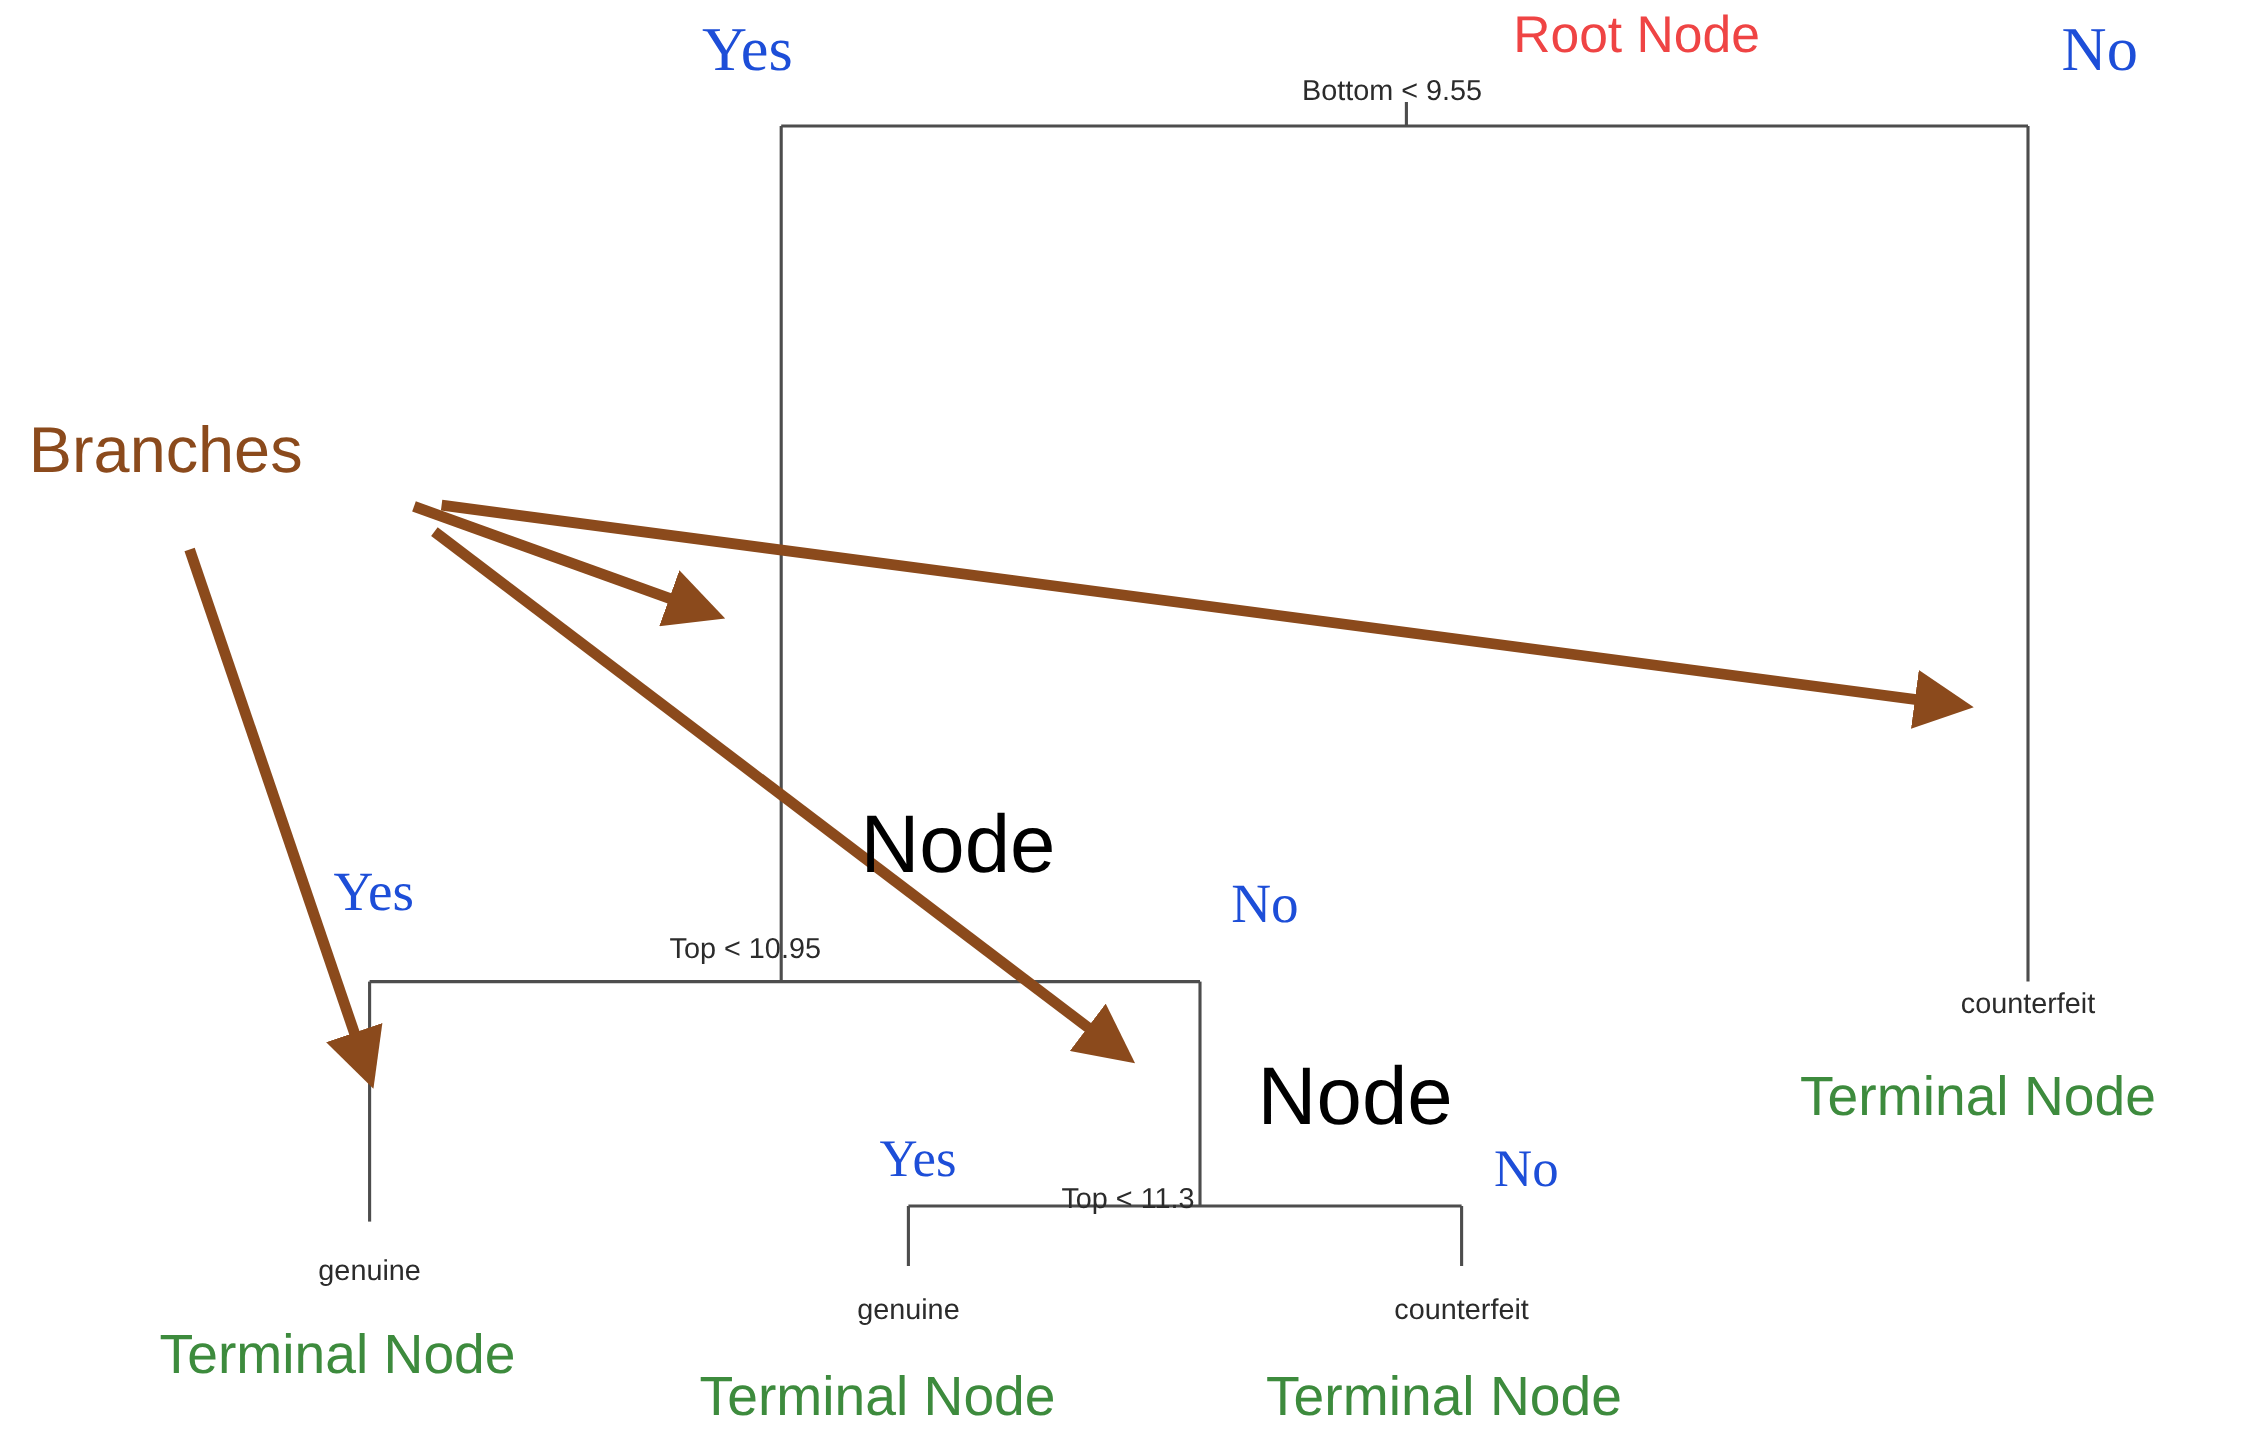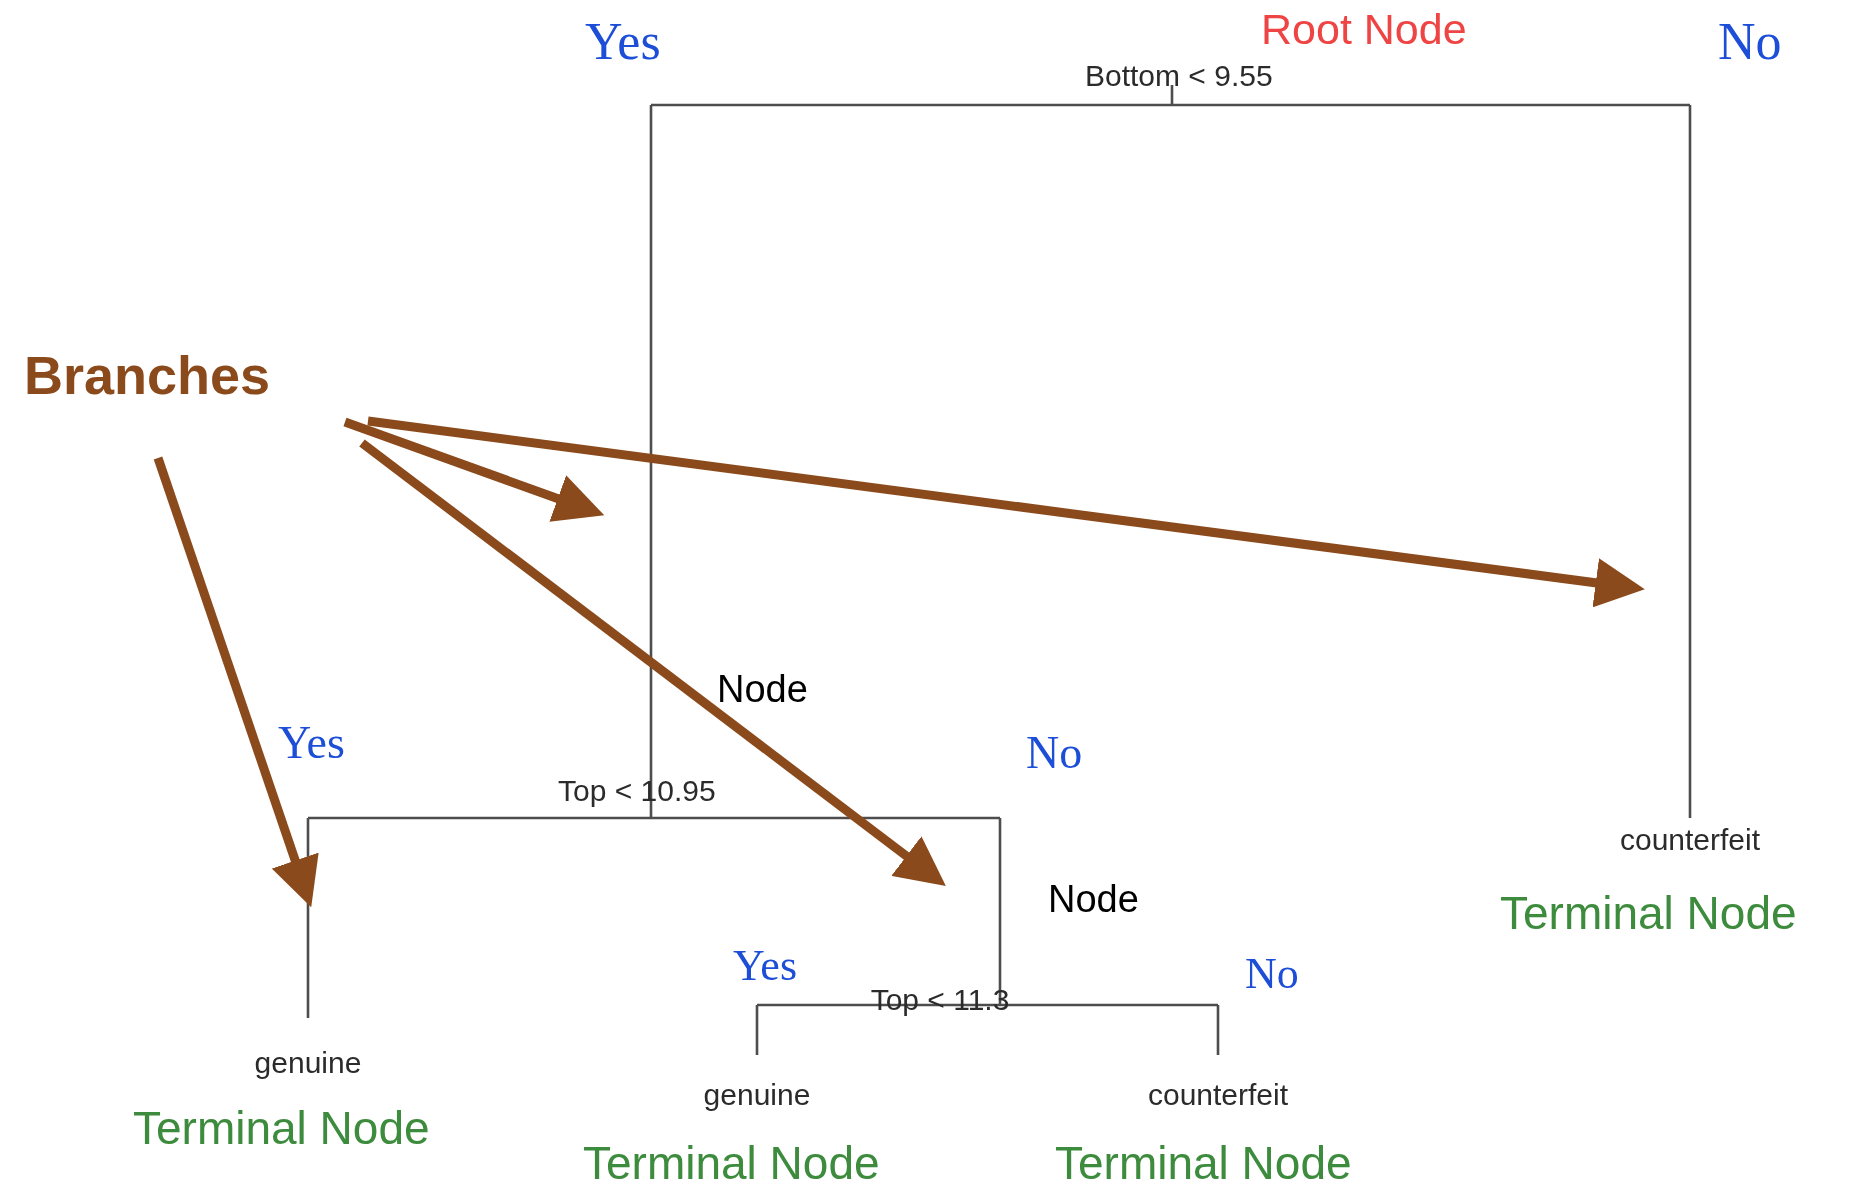--- a/index.html
+++ b/index.html
@@ -25,47 +25,47 @@
     width: 1868px;
     height: 1194px;
   }
   .lbl {
     position: absolute;
     white-space: nowrap;
     line-height: 1;
   }
   
   .tree-text {
-    font-size: 30px;
+    font-size: 24px;
     color: #2b2b2b;
     font-family: "Liberation Sans", sans-serif;
   }
   
   .anno {
     font-size: 52px;
     color: #1d4ed8;
     font-family: Liberation Serif, serif;
   }
   .anno-root {
     font-size: 43px;
     color: #ef4444;
     margin-left: 48px;
   }
   .anno-branches {
     font-size: 54px;
-    font-weight: bold;
+    font-weight: normal;
     color: #8b4a1c;
   }
   .anno-terminal {
     font-size: 46px;
     color: #3d8b3d;
     text-align: right;
   }
   .anno-node {
-    font-size: 38px;
+    font-size: 68px;
     color: #000000;
   }
 </style>
 </head>
 <body>
 
 <div id="stage">
 
   <svg id="tree-svg" viewBox="0 0 1868 1194">
     <defs>

